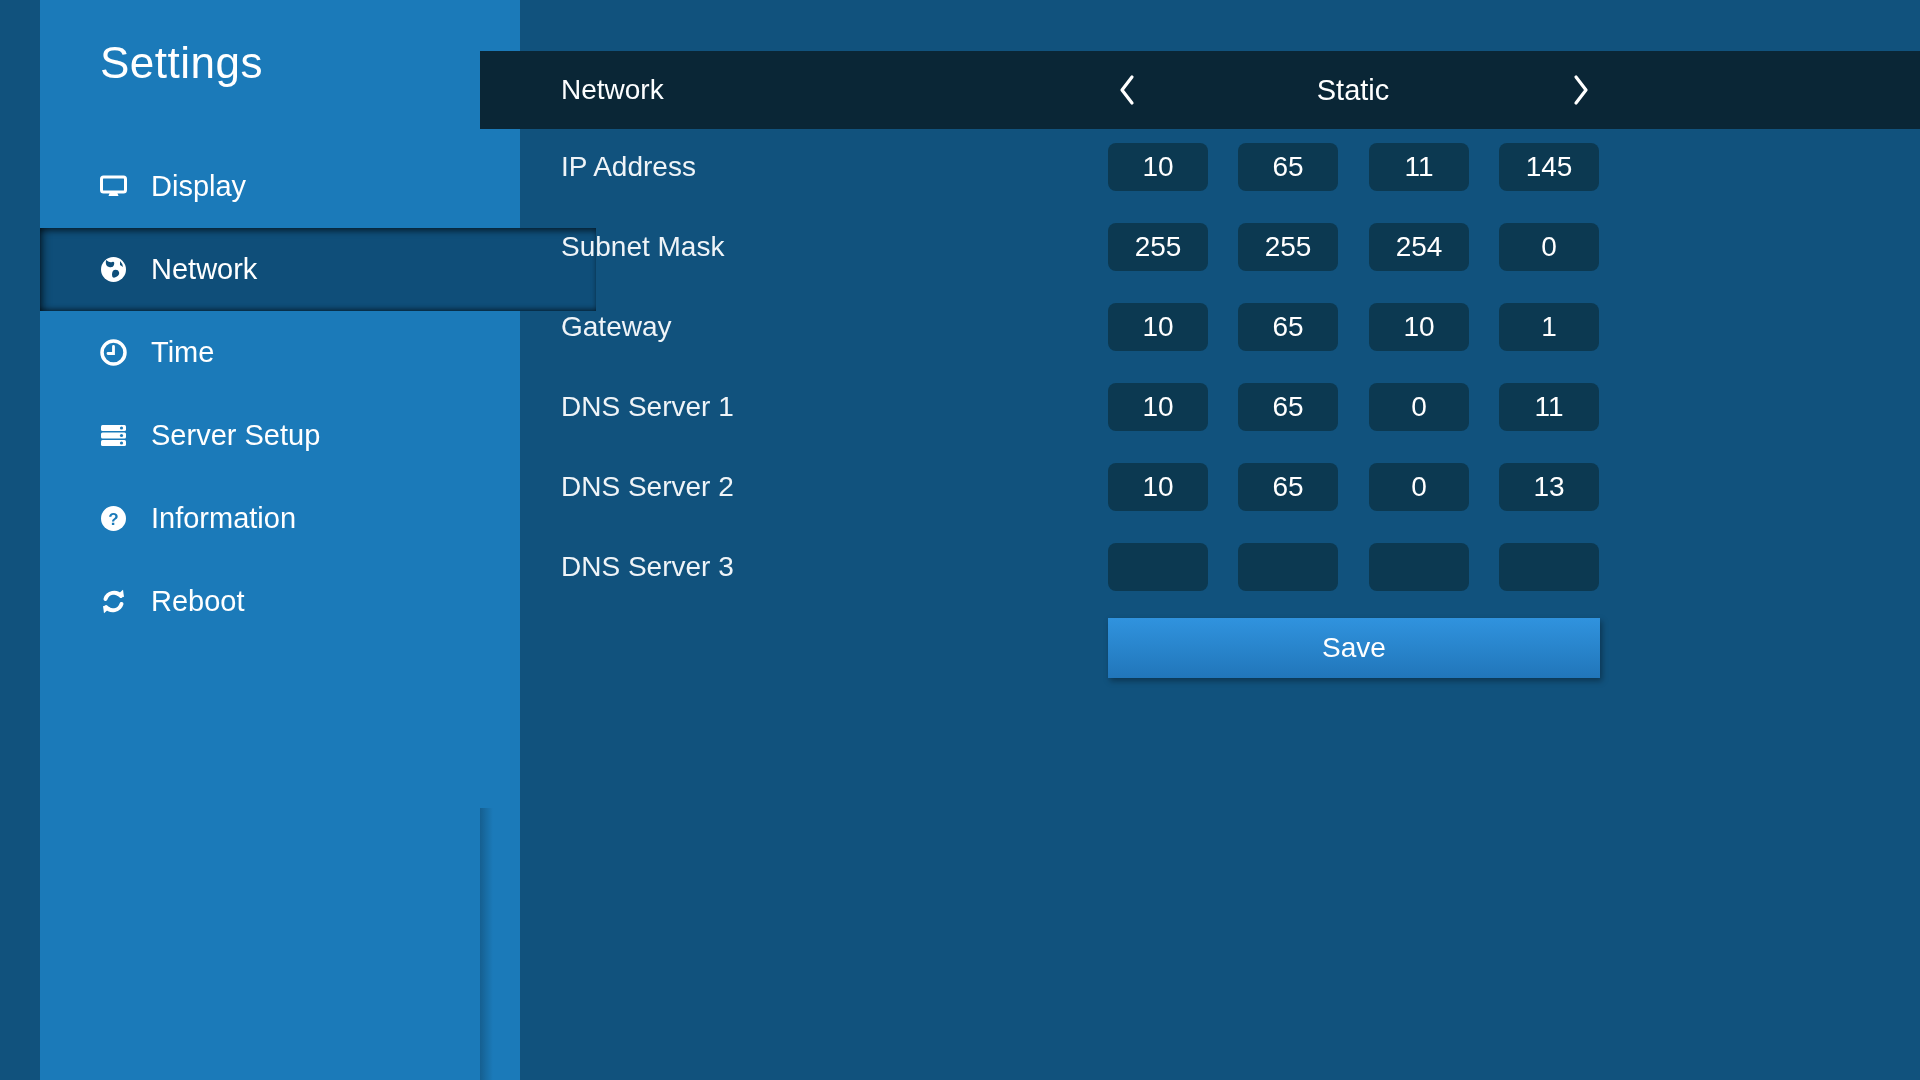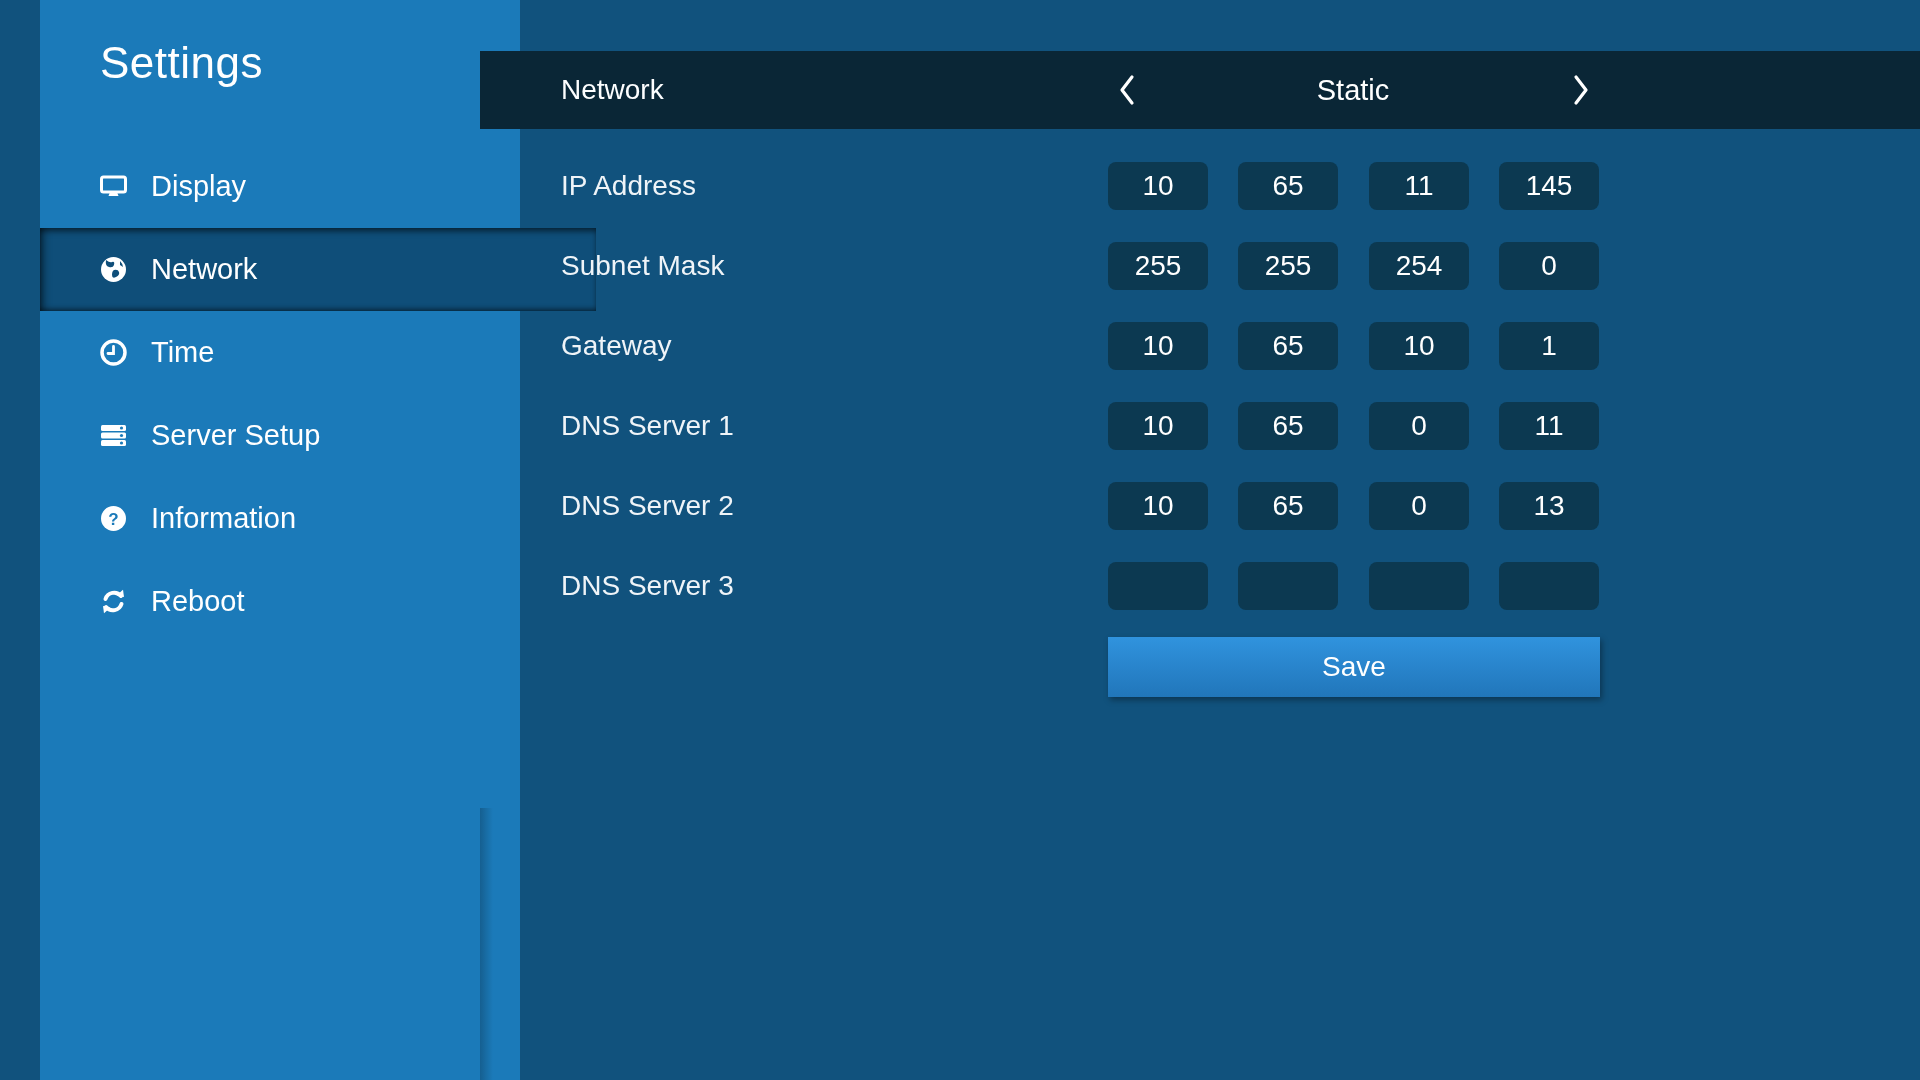--- a/index.html
+++ b/index.html
@@ -71,21 +71,21 @@
   }
   .mode-arrow.prev { left: 647px; }
   .mode-arrow.next { left: 1101px; }
   .mode-value {
     position: absolute; left: 873px; top: 50%;
     transform: translate(-50%, -50%);
     font-size: 29px; color: #ffffff;
   }
 
   
-  .form-area { position: absolute; left: 480px; top: 146px; width: 1288px; }
+  .form-area { position: absolute; left: 480px; top: 127px; width: 1288px; }
   .form-row { position: relative; height: 80px; width: 1440px; }
   .form-row .row-label {
     position: absolute; left: 81px; top: 50%;
     transform: translateY(-50%);
     font-size: 28px; color: #eff4f8;
   }
   .octet {
     position: absolute; top: 16px;
     width: 100px; height: 48px;
     background: #0c3951;

